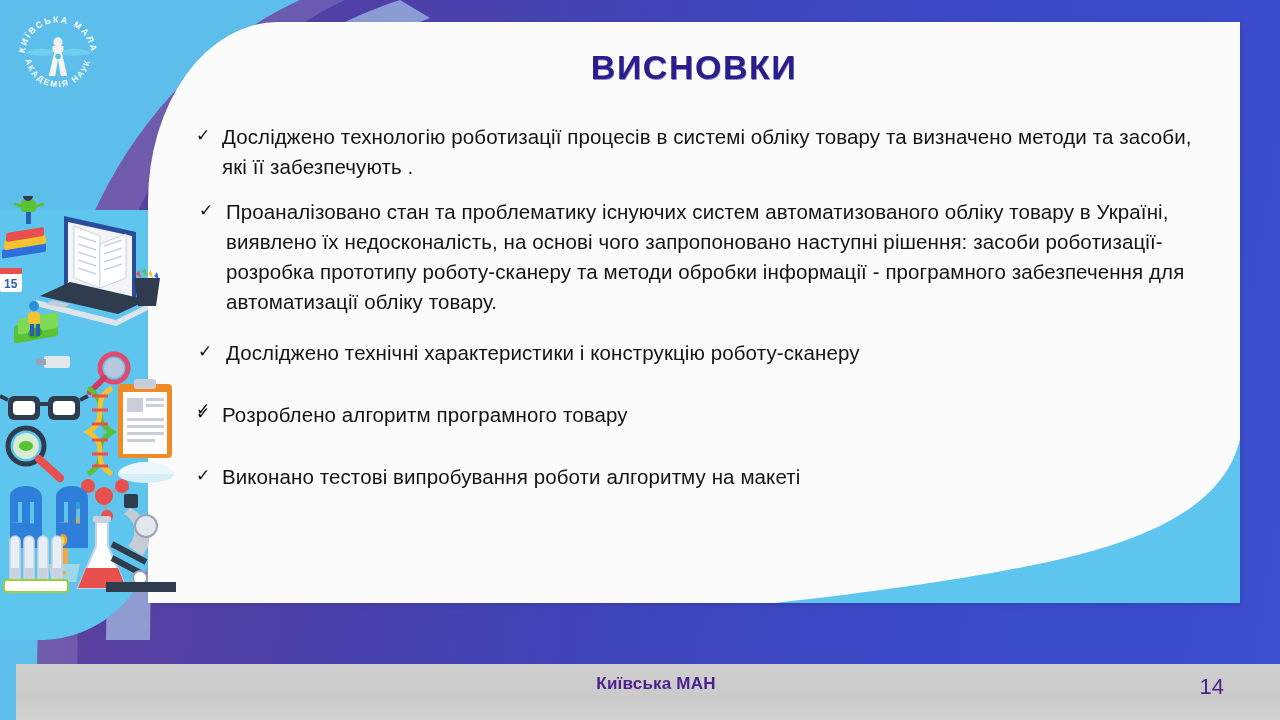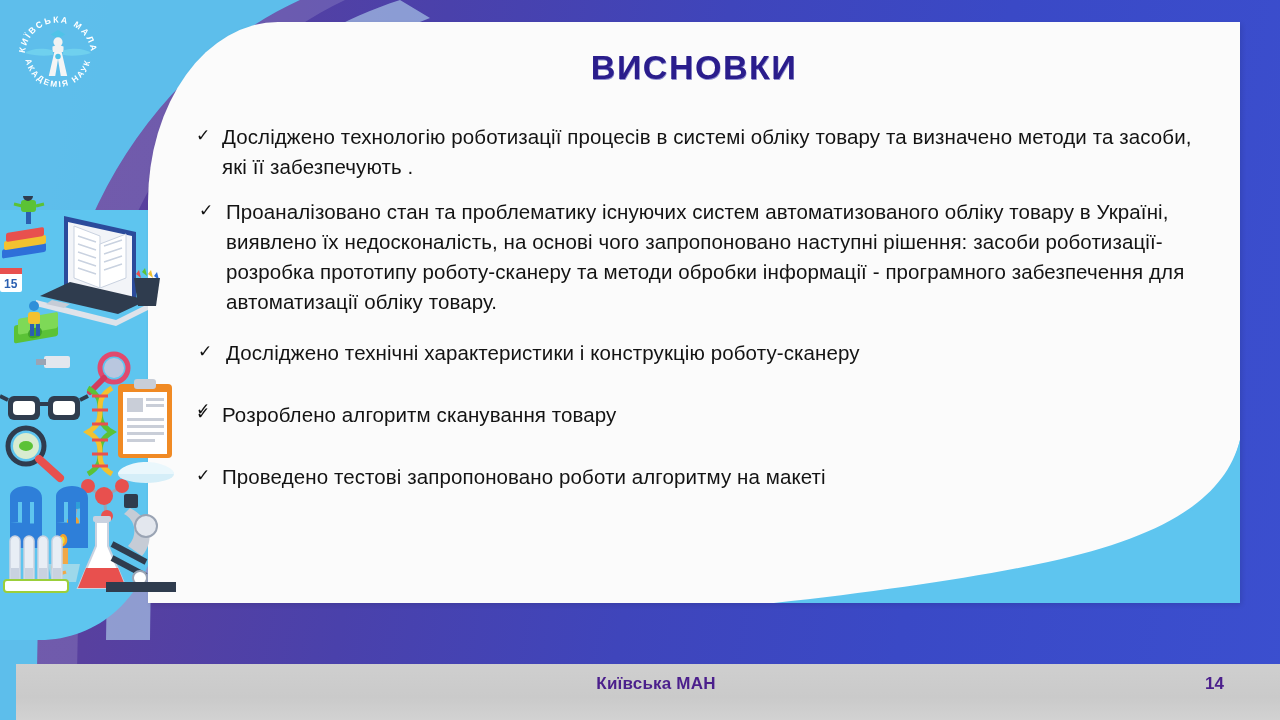--- a/index.html
+++ b/index.html
@@ -92,22 +92,22 @@
     width: 1280px;
     text-align: center;
     font-size: 17px;
     font-weight: bold;
     color: #4b1f8c;
     letter-spacing: 0.2px;
   }
   #page-number {
     position: absolute;
     right: 72px; top: 10px;
-    font-size: 17px;
-    font-weight: bold;
+    font-size: 22px;
+    font-weight: normal;
     color: #4b1f8c;
   }
 </style>
 </head>
 <body>
 
 <div id="slide">
 
   <svg id="swoosh-layer" class="deco" viewBox="0 0 1280 720" xmlns="http://www.w3.org/2000/svg">
 
@@ -148,26 +148,26 @@
         <span class="check">✓</span>
         <span> Досліджено технічні характеристики і  конструкцію роботу-сканеру</span>
       </div>
 
       <div class="bullet b4">
         <span class="check">✓</span>
       </div>
 
       <div class="bullet b5">
         <span class="check">✓</span>
-        <span>Розроблено алгоритм сканування товару</span>
+        <span>Розроблено алгоритм програмного товару</span>
       </div>
 
       <div class="bullet b6">
         <span class="check">✓</span>
-        <span>Проведено тестові запропоновано роботи алгоритму на макеті</span>
+        <span>Виконано тестові випробування роботи алгоритму на макеті</span>
       </div>
 
     </div>
   </div>
 
   <svg id="logo" viewBox="0 0 100 100" xmlns="http://www.w3.org/2000/svg">
     <defs>
       <path id="arcTop" d="M 14 54 A 36 36 0 0 1 86 54"></path>
       <path id="arcBot" d="M 14 52 A 36 36 0 0 0 86 52"></path>
     </defs>

